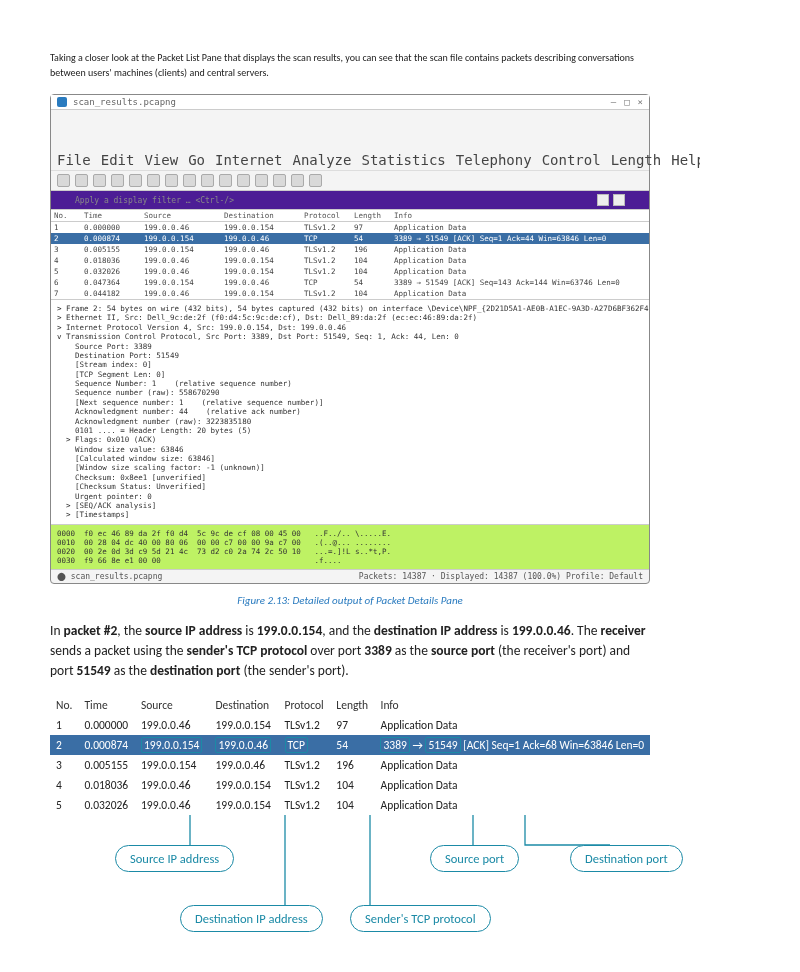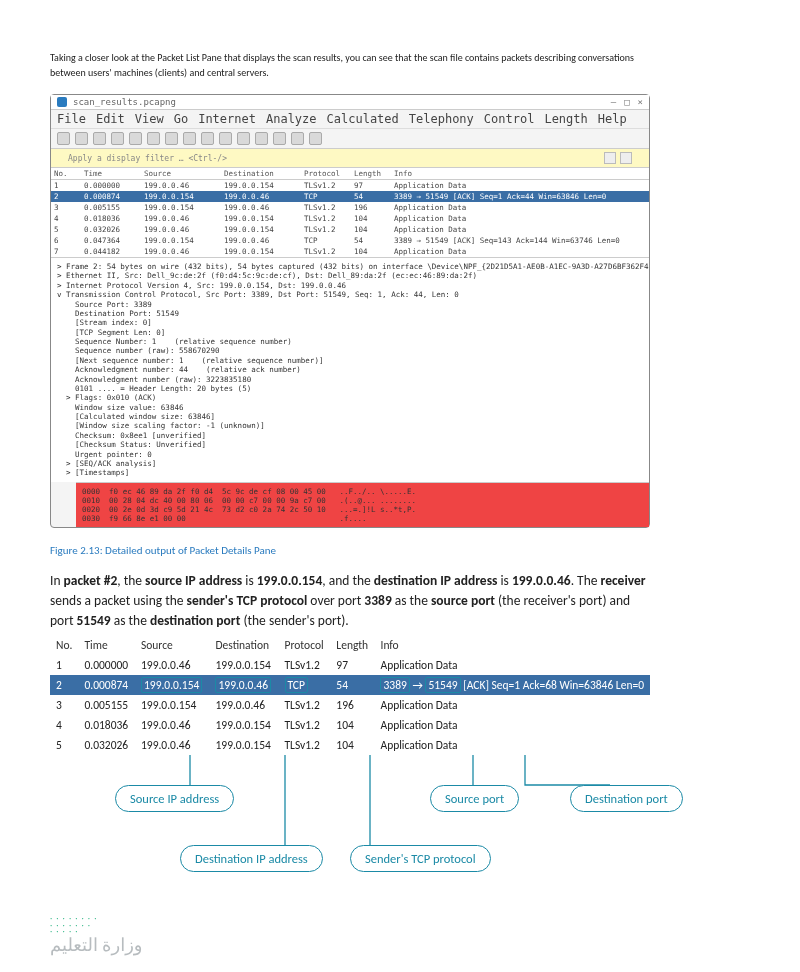--- a/index.html
+++ b/index.html
@@ -25,53 +25,52 @@
   .ws-titlebar {
     background: #fff;
     border-bottom: 1px solid #ccc;
     display: flex;
     align-items: center;
     padding: 2px 6px;
     font-size: 9px;
     color: #666;
   }
   .ws-titlebar .wincontrols { margin-left: auto; display: flex; gap: 8px; color: #777; }
-  .ws-menubar { padding: 2px 6px; font-size: 12px; color: #444; display: flex; gap: 10px; border-bottom: 1px solid #ddd; }
+  .ws-menubar { padding: 2px 6px; font-size: 14px; color: #444; display: flex; gap: 10px; border-bottom: 1px solid #ddd; margin-top: 40px; }
   .ws-toolbar { padding: 3px 6px; display: flex; gap: 5px; border-bottom: 1px solid #ccc; }
   .ws-toolbar span { width: 11px; height: 11px; background: #d9d9d9; border: 1px solid #aaa; border-radius: 2px; display: inline-block; }
-  .ws-filter { padding: 3px 17px; background: #fef9c3; border-bottom: 1px solid #ccc; font-size: 8px; color: #888; display:flex; align-items:center; }
+  .ws-filter { padding: 3px 24px; background: #4c1d95; border-bottom: 1px solid #ccc; font-size: 8px; color: #888; display:flex; align-items:center; }
   .ws-filter .endicons { margin-left:auto; display:flex; gap:4px; }
   .ws-filter .endicons span { width:10px; height:10px; background:#eee; border:1px solid #bbb; }
   .packet-table { width: 100%; border-collapse: collapse; font-size: 7.5px; background: #fff; table-layout: fixed; }
   .packet-table th { text-align: left; padding: 1px 3px; border-bottom: 1px solid #ccc; font-weight: normal; color: #555; }
   .packet-table td { padding: 1px 3px; white-space: nowrap; overflow: hidden; }
   .packet-table tr.sel td { background: #3a6ea5; color: #fff; }
   .details-pane {
     background: #fff;
     font-size: 7.5px;
     line-height: 1.25;
     padding: 4px 6px;
     border-top: 1px solid #ccc;
     color: #333;
     white-space: pre;
     overflow: hidden;
   }
   .hex-pane {
-    background: #ef4444;
+    background: #bef264;
     font-size: 7.5px;
     padding: 4px 6px;
     border-top: 1px solid #ccc;
     color: #333;
     white-space: pre;
-    margin-left: 25px;
   }
   .ws-status { border-top: 1px solid #ccc; display: flex; padding: 2px 6px; font-size: 8px; color: #555; }
   .ws-status .right { margin-left: auto; }
-  .caption { color: #2a7bbf; font-size: 11px; margin: 16px 0 14px; }
-  .desc { font-size: 13.5px; line-height: 1.5; margin-bottom: 4px; }
+  .caption { text-align: center; color: #2a7bbf; font-size: 11px; margin: 10px 0 14px; font-style: italic; }
+  .desc { font-size: 13.5px; line-height: 1.5; margin-bottom: 14px; }
   .desc b { font-weight: bold; }
   .table2-wrap { position: relative; }
   .table2 { width: 100%; border-collapse: collapse; font-size: 11.5px; font-family: Calibri, Arial, sans-serif; }
   .table2 th { text-align: left; padding: 3px 6px; font-weight: normal; color: #333; }
   .table2 td { padding: 3px 6px; white-space: nowrap; }
   .table2 tr.sel td { background: #3a6ea5; color: #fff; }
   .hl-box { border: 1.5px solid #1b8aa6; border-radius: 2px; padding: 0 2px; }
   .callouts { position: relative; height: 140px; }
   .callouts svg { position: absolute; top: 0; left: 0; }
   .call-label {
@@ -103,21 +102,21 @@
       <span>×</span>
     </div>
   </div>
   <div class="ws-menubar">
     <span>File</span>
     <span>Edit</span>
     <span>View</span>
     <span>Go</span>
     <span>Internet</span>
     <span>Analyze</span>
-    <span>Calculated</span>
+    <span>Statistics</span>
     <span>Telephony</span>
     <span>Control</span>
     <span>Length</span>
     <span>Help</span>
   </div>
   <div class="ws-toolbar">
     <span></span>
       <span></span>
       <span></span>
       <span></span>
@@ -247,20 +246,24 @@
     [Window size scaling factor: -1 (unknown)]
     Checksum: 0x8ee1 [unverified]
     [Checksum Status: Unverified]
     Urgent pointer: 0
   &gt; [SEQ/ACK analysis]
   &gt; [Timestamps]</div>
   <div class="hex-pane">0000  f0 ec 46 89 da 2f f0 d4  5c 9c de cf 08 00 45 00   ..F../.. \.....E.
 0010  00 28 04 dc 40 00 80 06  00 00 c7 00 00 9a c7 00   .(..@... ........
 0020  00 2e 0d 3d c9 5d 21 4c  73 d2 c0 2a 74 2c 50 10   ...=.]!L s..*t,P.
 0030  f9 66 8e e1 00 00                                  .f....</div>
+  <div class="ws-status">
+    <span>⬤ <span>scan_results.pcapng</span></span>
+    <span class="right">Packets: 14387 · Displayed: 14387 (100.0%)     Profile: Default</span>
+  </div>
 </div>
 
 <div class="caption">Figure 2.13: Detailed output of Packet Details Pane</div>
 
 <p class="desc">
 <span>In </span><b>packet #2</b><span>, the </span><b>source IP address</b><span> is </span><b>199.0.0.154</b><span>, and the </span><b>destination IP address</b><span> is </span><b>199.0.0.46</b><span>. The </span><b>receiver</b><span> sends a packet using the </span><b>sender's TCP protocol</b><span> over port </span><b>3389</b><span> as the </span><b>source port</b><span> (the receiver's port) and port </span><b>51549</b><span> as the </span><b>destination port</b><span> (the sender's port).</span>
 </p>
 
 <div class="table2-wrap">
   <table class="table2">

